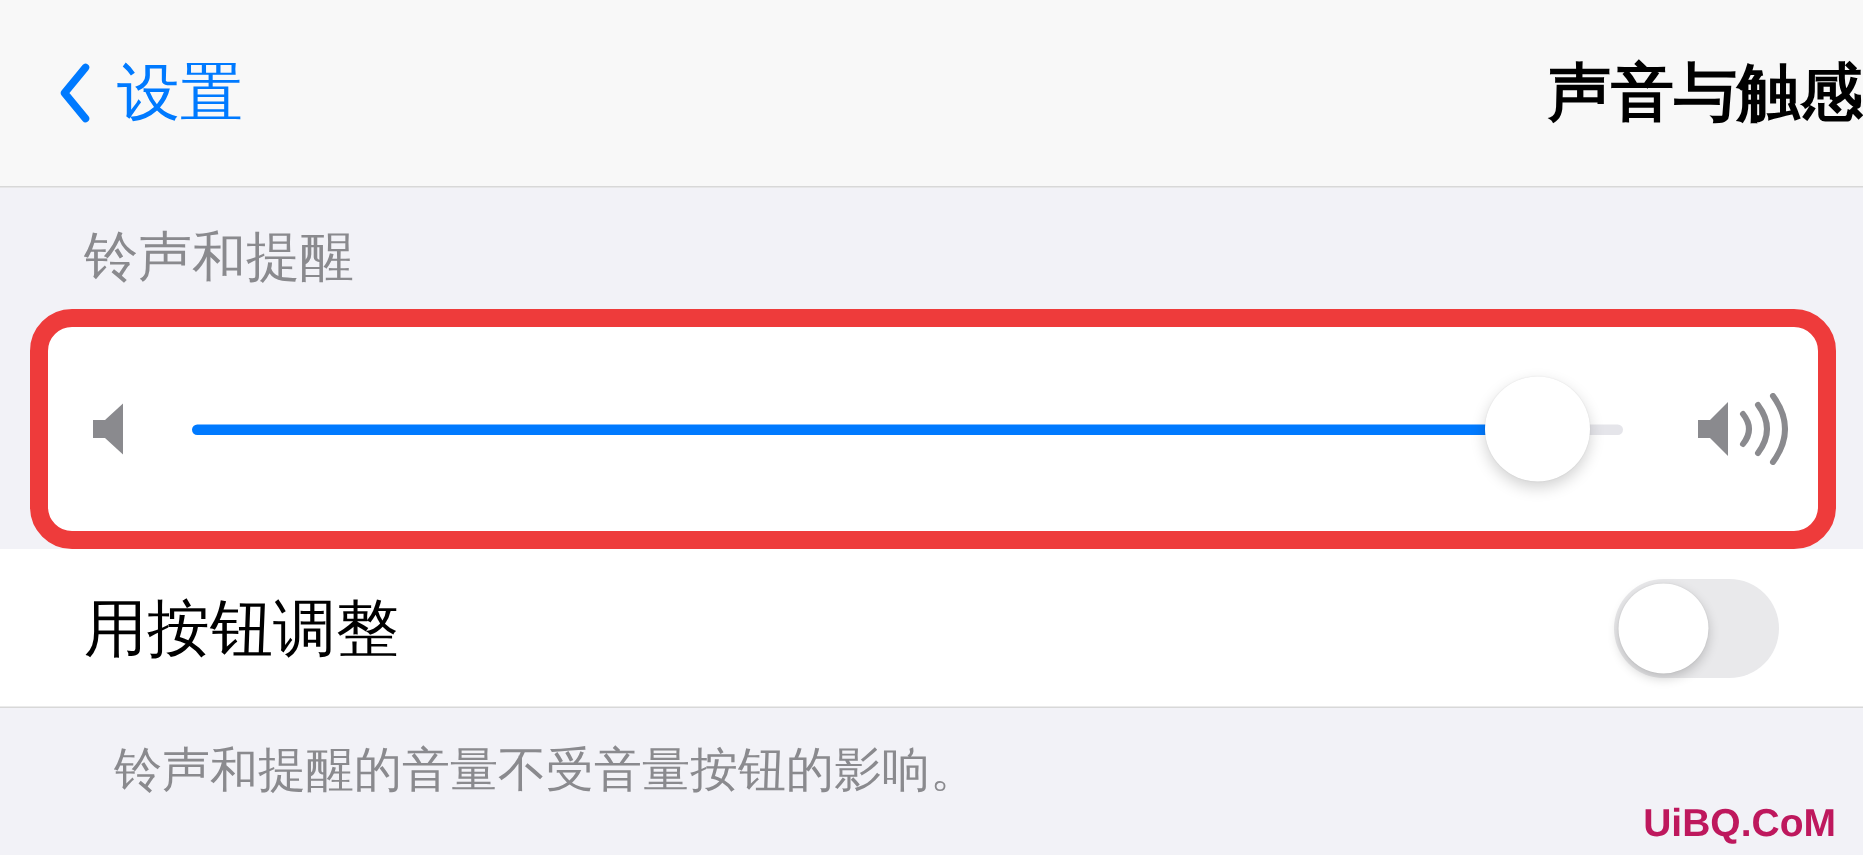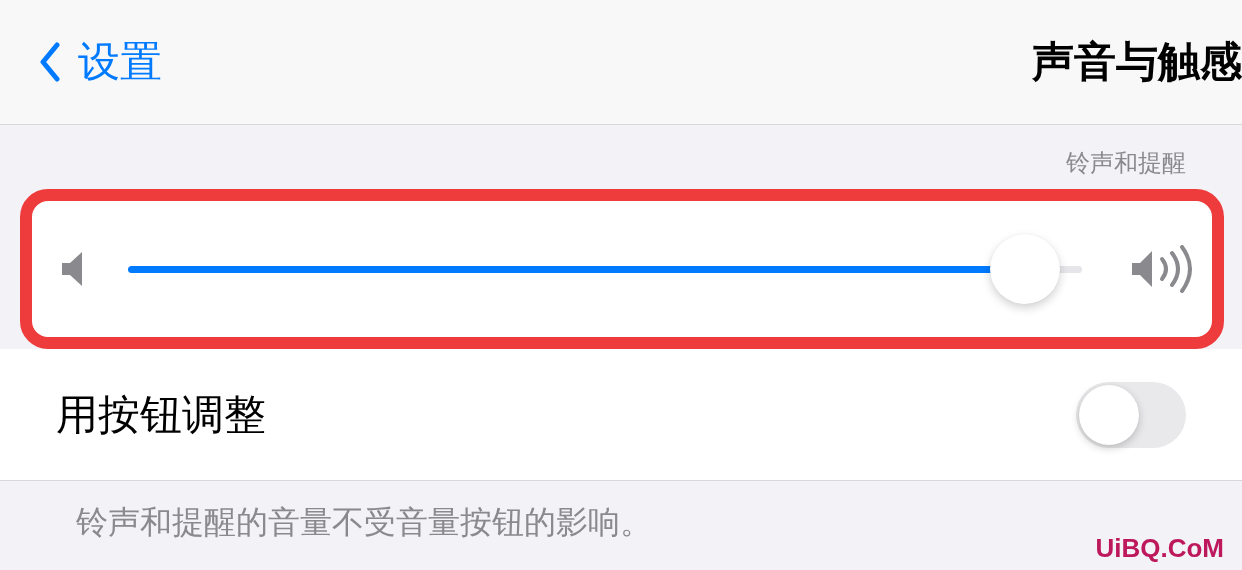--- a/index.html
+++ b/index.html
@@ -38,23 +38,22 @@
 }
 .title {
   width: 100%;
   text-align: right;
   font-size: 42px;
   font-weight: 600;
   color: #000;
 }
 .section-header {
   padding: 22px 56px 10px 56px;
-  font-size: 24px;
+  font-size: 36px;
   color: #8a8a8e;
-  text-align: right;
 }
 .highlight-box {
   border: 12px solid #ee3b3b;
   border-radius: 28px;
   margin: 0 18px 0 20px;
   background: #fff;
   height: 160px;
   display: flex;
   align-items: center;
   padding: 0 18px 0 28px;
@@ -101,21 +100,21 @@
   background: #fff;
   border-radius: 50%;
   box-shadow: 0 4px 10px rgba(0,0,0,0.18), 0 0 1px rgba(0,0,0,0.1);
 }
 .list-item {
   background: #fff;
   display: flex;
   align-items: center;
   justify-content: space-between;
   padding: 0 56px;
-  height: 132px;
+  height: 106px;
   border-bottom: 1px solid #d8d8d8;
 }
 .list-label {
   font-size: 42px;
   color: #000;
 }
 .toggle {
   width: 110px;
   height: 66px;
   background: #e9e9eb;

